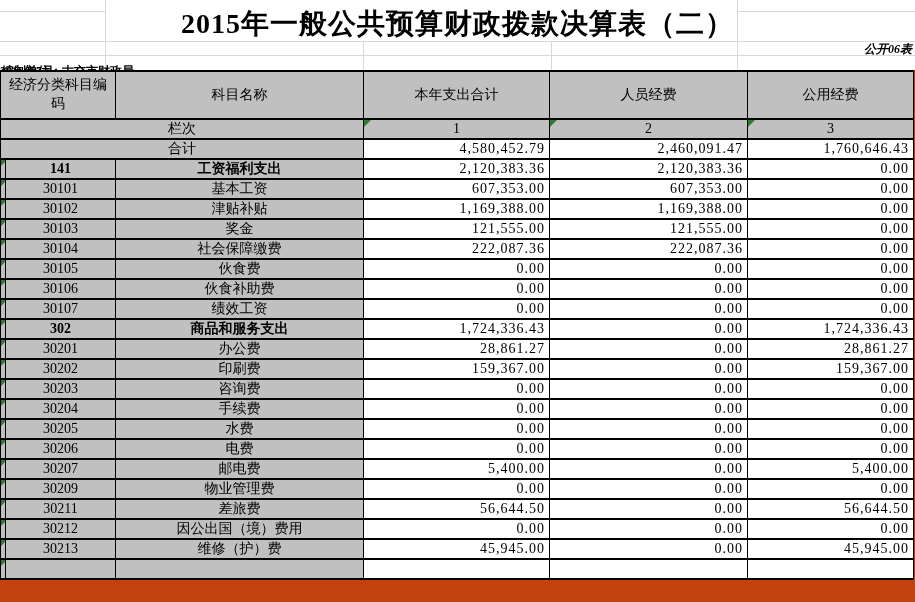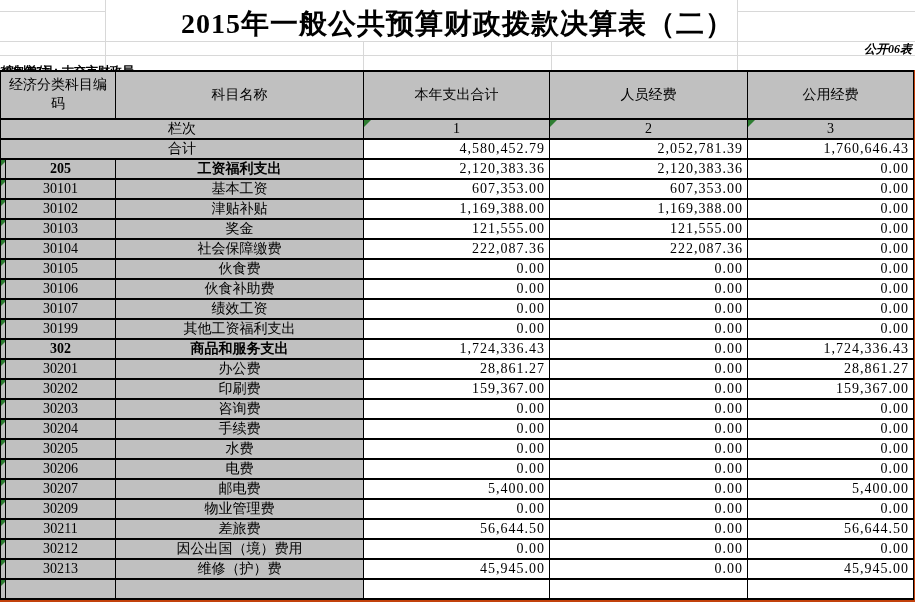--- a/index.html
+++ b/index.html
@@ -102,30 +102,30 @@
           <span>2</span>
         </td>
         <td class="gray center">
           <span class="tri big"></span>
           <span>3</span>
         </td>
       </tr>
       <tr class="heji">
         <td colspan="3" class="gray center">合计</td>
         <td class="white num">4,580,452.79</td>
-        <td class="white num">2,052,781.39</td>
+        <td class="white num">2,460,091.47</td>
         <td class="white num">1,760,646.43</td>
       </tr>
     </thead>
     <tbody id="rows">
         <tr class="bold">
           <td class="gray sliver">
             <span class="tri"></span>
           </td>
-          <td class="gray center code-c">205</td>
+          <td class="gray center code-c">141</td>
           <td class="gray center name-c">工资福利支出</td>
           <td class="white num">2,120,383.36</td>
           <td class="white num">2,120,383.36</td>
           <td class="white num">0.00</td>
         </tr>
         <tr>
           <td class="gray sliver">
             <span class="tri"></span>
           </td>
           <td class="gray center code-c">30101</td>
@@ -183,30 +183,20 @@
           <td class="white num">0.00</td>
           <td class="white num">0.00</td>
           <td class="white num">0.00</td>
         </tr>
         <tr>
           <td class="gray sliver">
             <span class="tri"></span>
           </td>
           <td class="gray center code-c">30107</td>
           <td class="gray center name-c">绩效工资</td>
-          <td class="white num">0.00</td>
-          <td class="white num">0.00</td>
-          <td class="white num">0.00</td>
-        </tr>
-        <tr>
-          <td class="gray sliver">
-            <span class="tri"></span>
-          </td>
-          <td class="gray center code-c">30199</td>
-          <td class="gray center name-c">其他工资福利支出</td>
           <td class="white num">0.00</td>
           <td class="white num">0.00</td>
           <td class="white num">0.00</td>
         </tr>
         <tr class="bold">
           <td class="gray sliver">
             <span class="tri"></span>
           </td>
           <td class="gray center code-c">302</td>
           <td class="gray center name-c">商品和服务支出</td>

